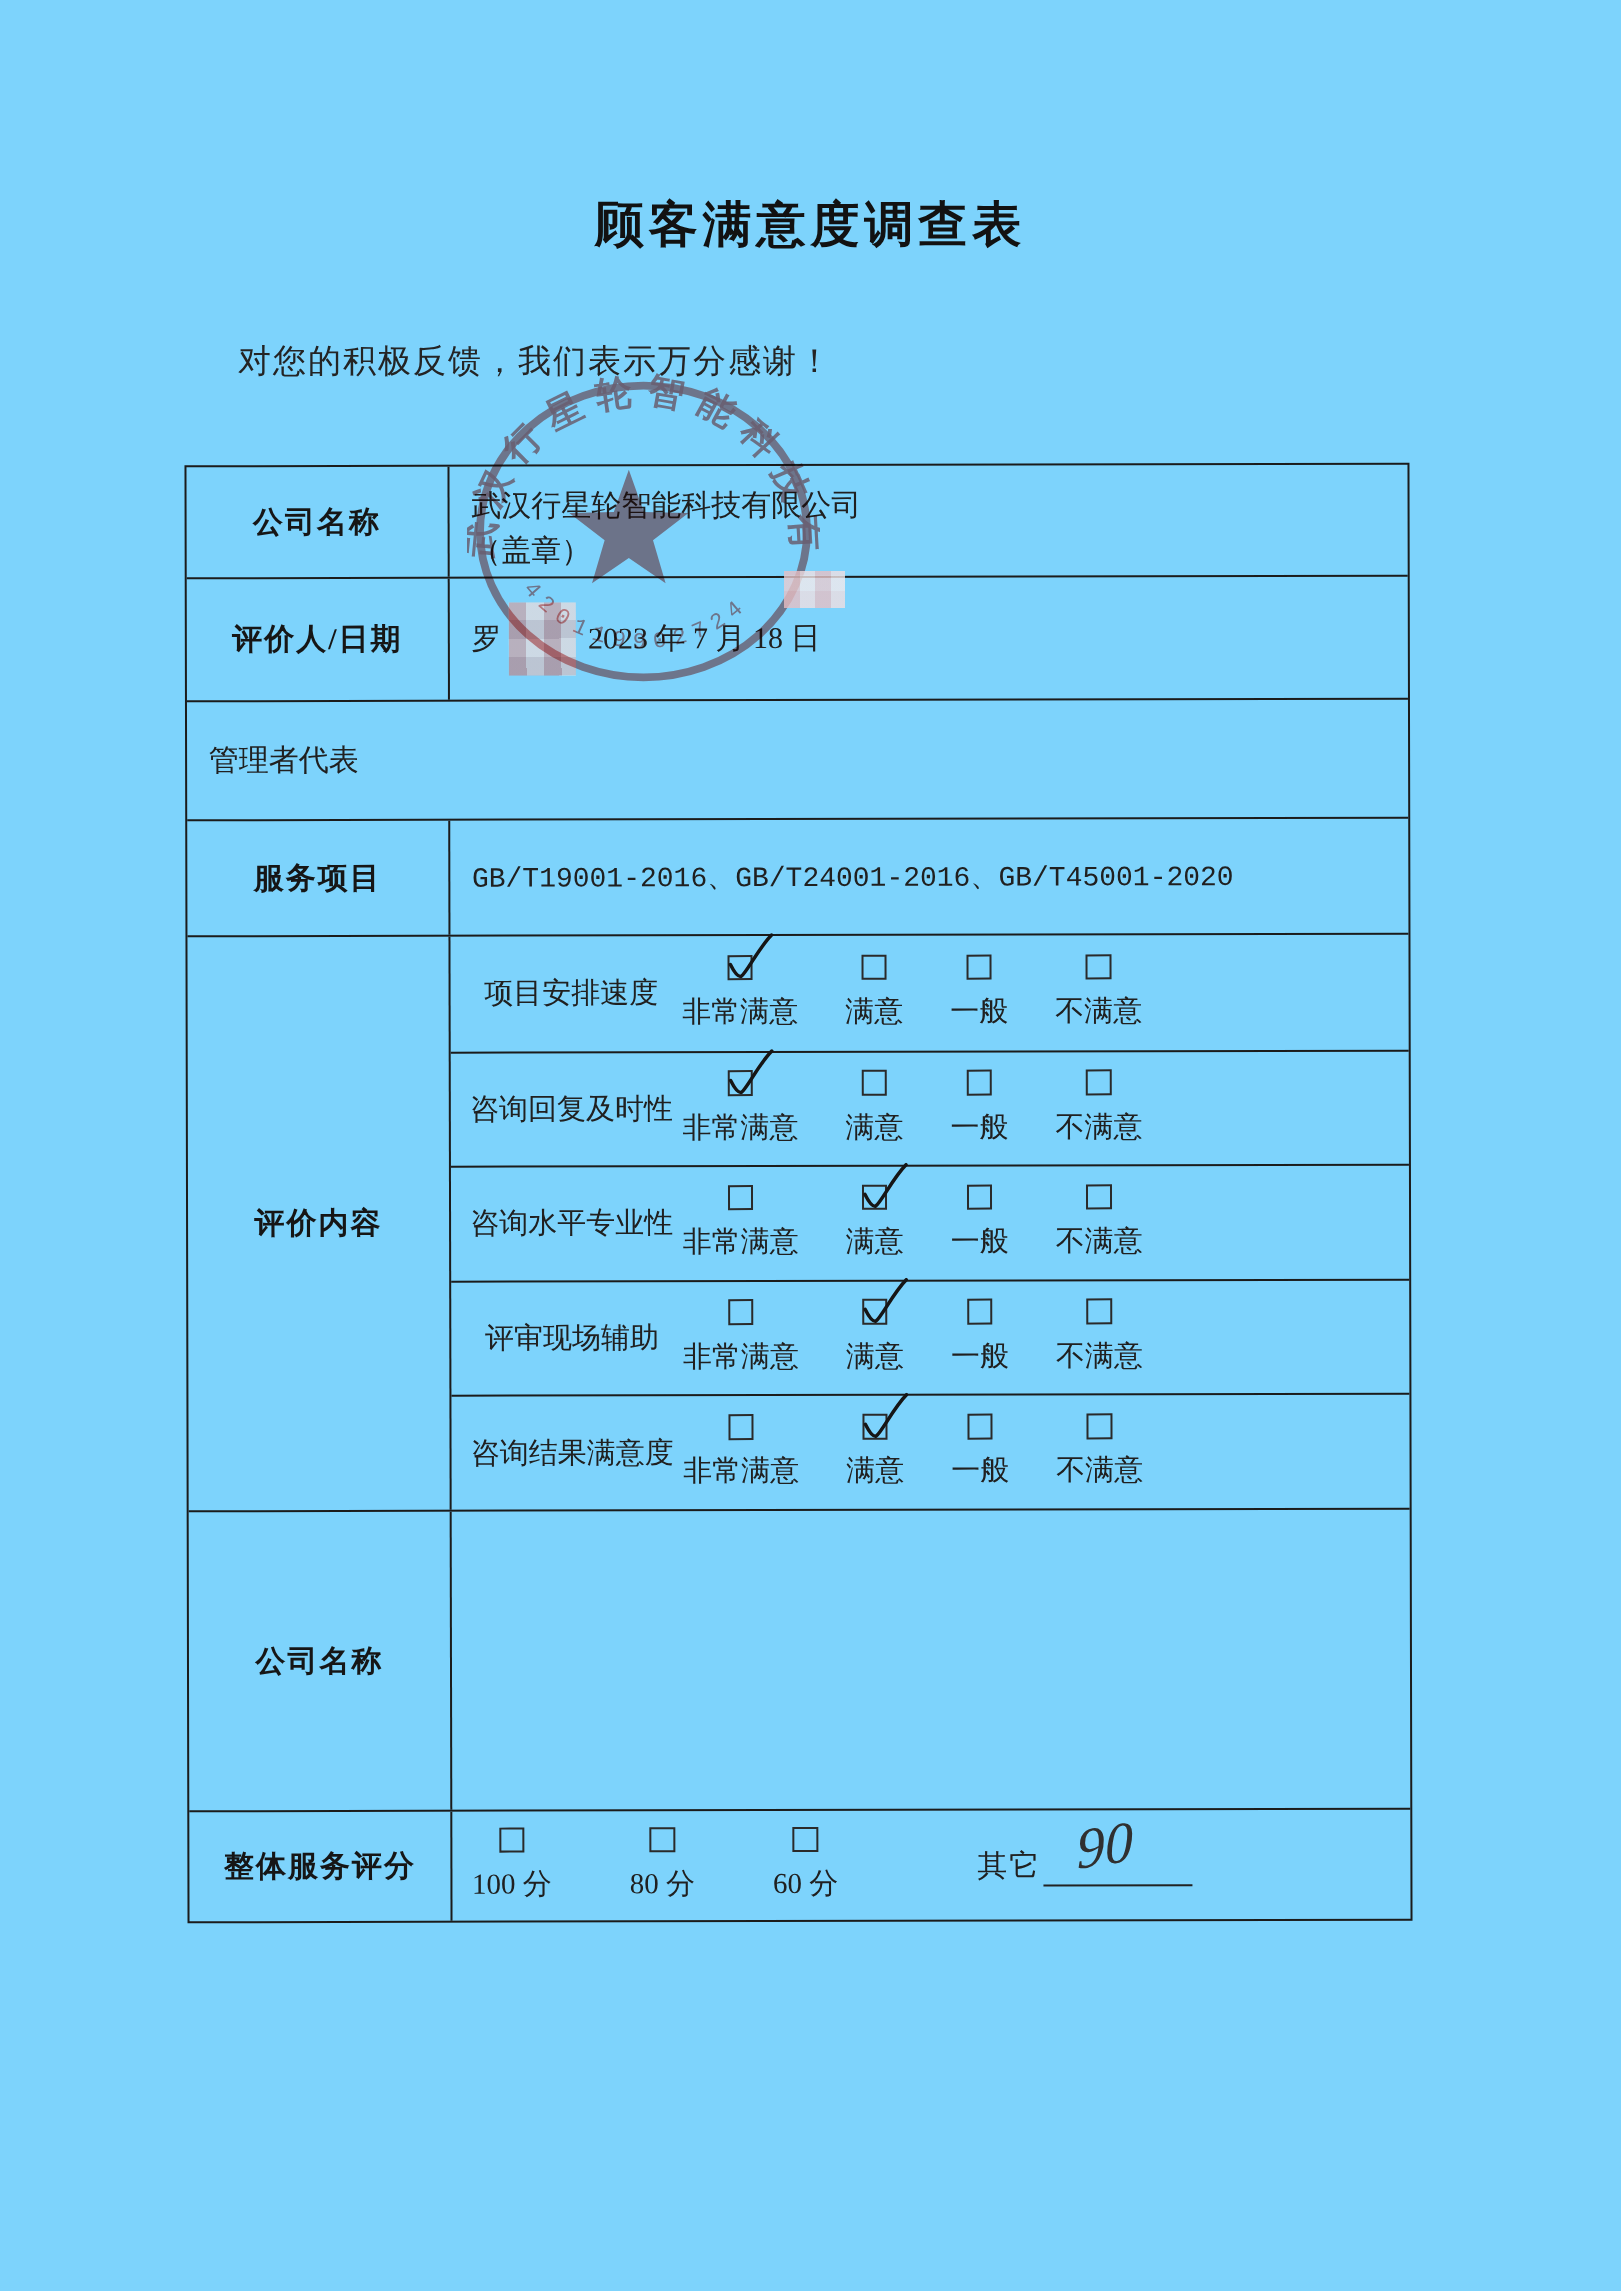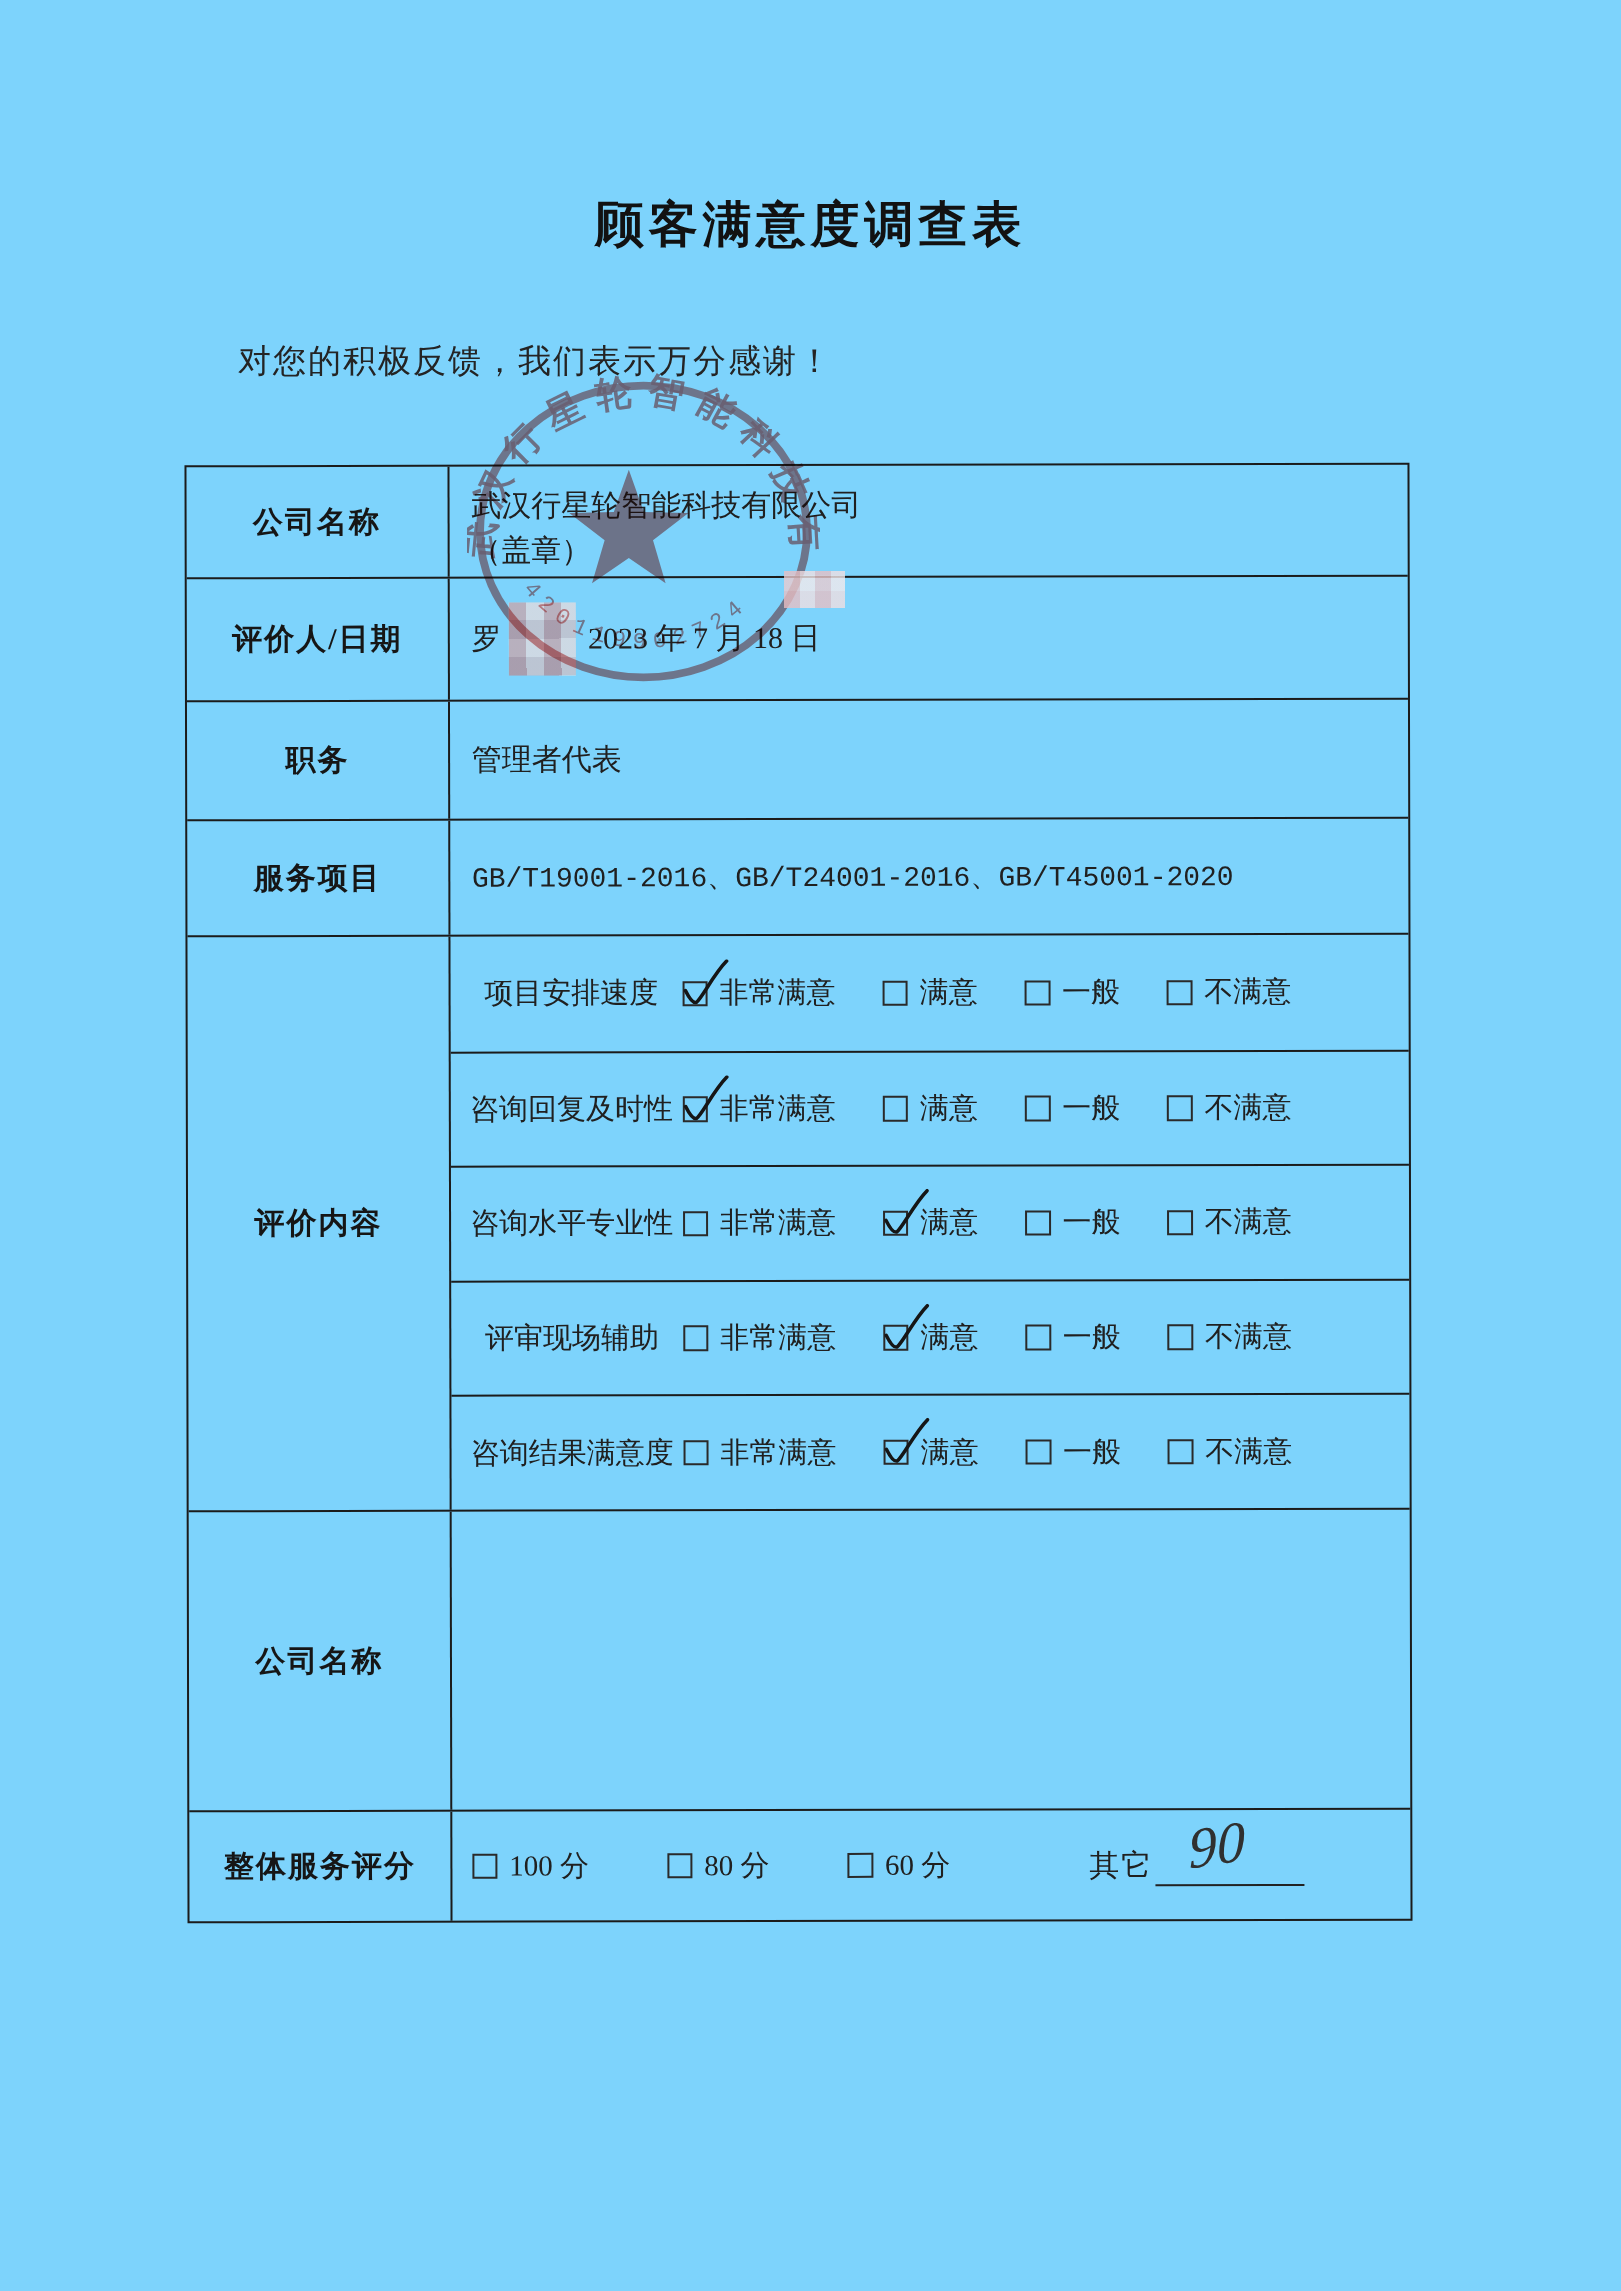--- a/index.html
+++ b/index.html
@@ -39,21 +39,21 @@
   .mono{font-family:"Liberation Mono","DejaVu Sans Mono",monospace; font-size:28px; letter-spacing:0;}
   
   .eval-stack{flex-direction:column; padding:0; align-items:stretch;}
   .subrow{
     display:flex; align-items:center; height:115px; box-sizing:border-box;
     border-top:2px solid #1b1b1b; padding-left:15.7px;
   }
   .subrow.first{border-top:none;}
   .item-label{width:210px; font-size:29px; color:#202020;text-align:center;}
   .opts{display:flex; align-items:center; gap:47px; margin-left:5.9px;}
-  .opt{display:flex; align-items:center; gap:11.8px; font-size:29px; color:#202020;}
+  .opt{display:flex; align-items:center; gap:11.8px; font-size:29px; color:#202020;flex-direction:column;}
   .box{
     position:relative; width:25.5px; height:25.5px; box-sizing:border-box;
     border:2.9px solid #2a2a2a; background:transparent; flex:0 0 25.5px;
   }
   .tick{position:absolute; left:-5.9px; top:-23.5px; width:53px; height:53px; opacity:0; pointer-events:none;}
   .opt[data-checked="true"] .tick{opacity:1;}
   
   .score-cell{padding-left:19.6px;}
   .score-opt{margin-right:78px;font-family:Liberation Serif, serif;}
   .other-wrap{display:flex; align-items:flex-end; margin-left:61px;}
@@ -122,21 +122,20 @@
     <div class="row h2">
       <div class="cell-label">评价人/日期</div>
       <div class="cell-content">
         <span>罗</span>
         <span class="mosaic mosaic-inline"></span>
         <span>2023 年 7 月 18 日</span>
       </div>
     </div>
 
     <div class="row h3">
-      <div class="cell-label">职务</div>
       <div class="cell-content">管理者代表</div>
     </div>
 
     <div class="row h4">
       <div class="cell-label">服务项目</div>
       <div class="cell-content mono">GB/T19001-2016、GB/T24001-2016、GB/T45001-2020</div>
     </div>
 
     <div class="row h5">
       <div class="cell-label">评价内容</div>

